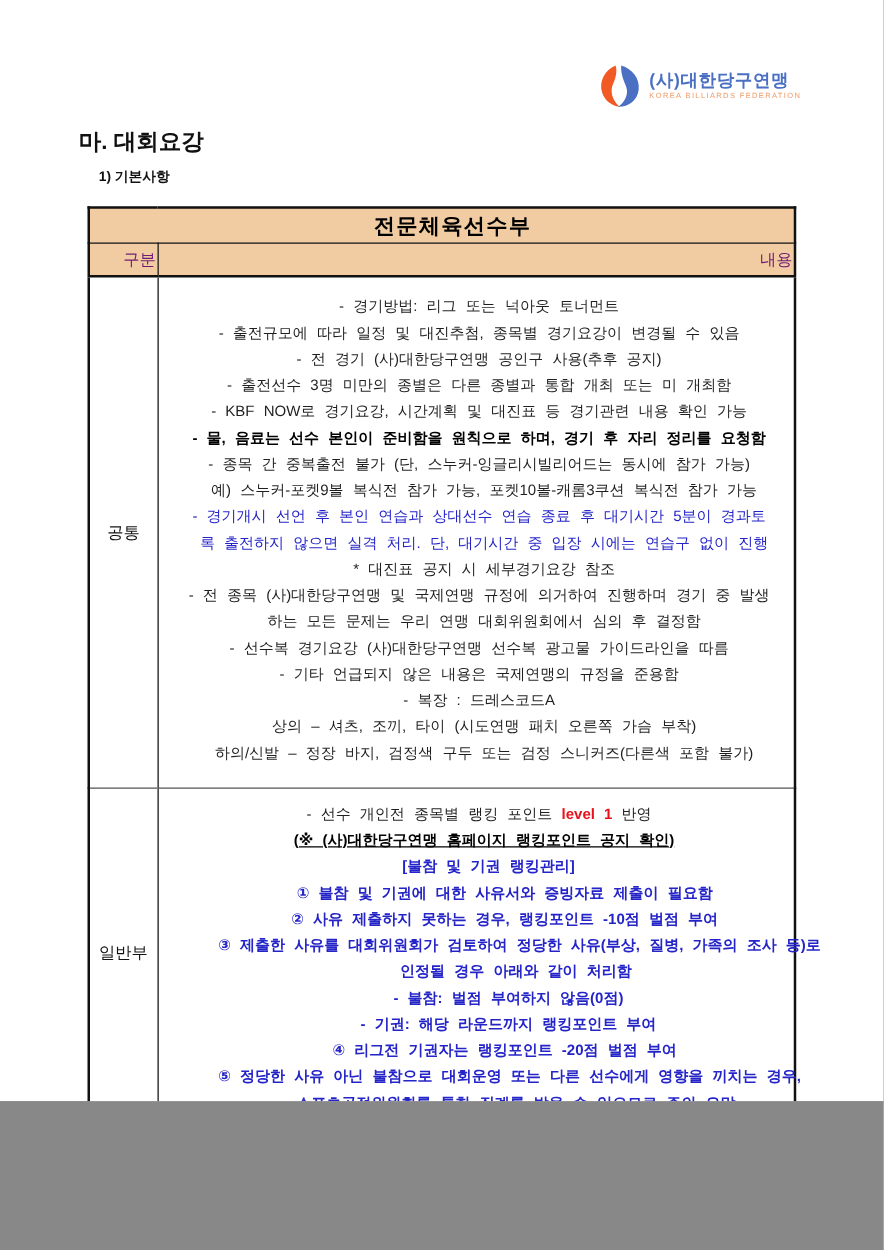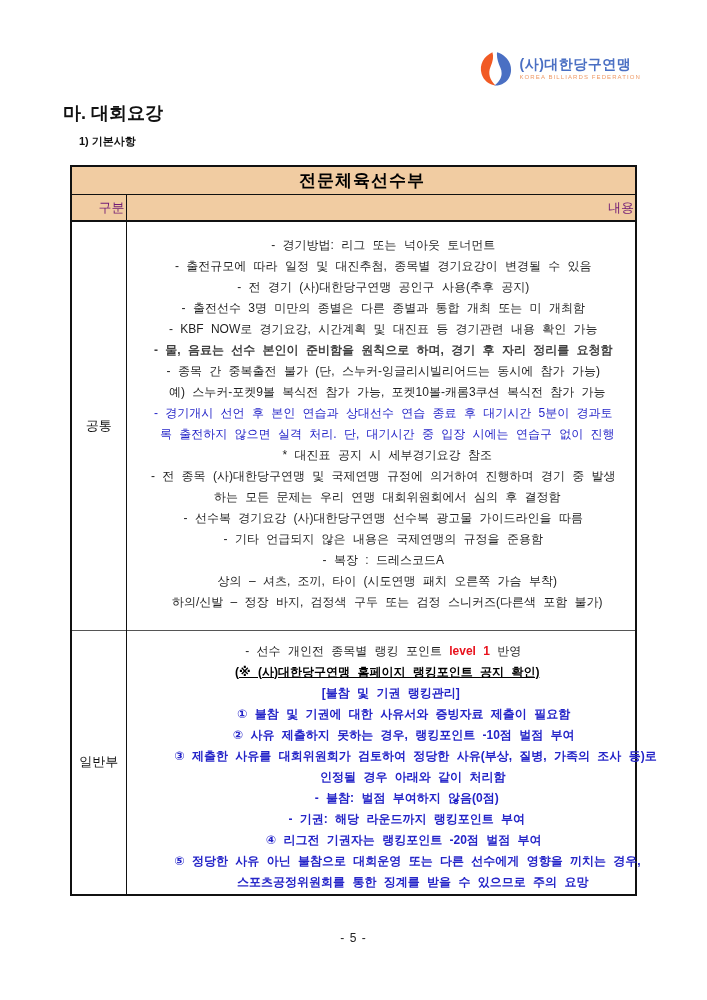--- a/index.html
+++ b/index.html
@@ -1,18 +1,18 @@
 <!DOCTYPE html>
 <html><head>
 <meta charset="utf-8">
 <style>
   html,body{margin:0;padding:0;background:#888;}
   .page{
     position:relative;
-    width:707px;height:1000px;
+    width:707px;height:881px;
     background:#ffffff;
     font-family:"Liberation Sans","DejaVu Sans",sans-serif;
     color:#1a1a1a;
     overflow:hidden;
     margin:0 auto;
   }
   
   .logo{position:absolute;top:50px;right:66px;display:flex;align-items:center;gap:5px;}
   .logo-mark{width:37px;height:37px;flex:0 0 auto;}
   .logo-text{display:flex;flex-direction:column;line-height:1.05;}
@@ -56,21 +56,21 @@
   .line{
     font-size:12px;line-height:21px;white-space:pre;
     word-spacing:4px;color:#1f1f1f;text-align:center;
   }
   .i0{padding-left:0;}
   .i1{padding-left:8px;}
   .i2{padding-left:26px;}
   .i3{padding-left:32px;}
   .i4{padding-left:44px;}
   .s-n{}
-  .s-b{font-weight:bold;color:#404040;}
+  .s-b{font-weight:bold;color:#000000;}
   .s-u{font-weight:bold;text-decoration:underline;color:#000;}
   .s-bl{color:var(--blue);}
   .s-blb{color:var(--blue);font-weight:bold;padding-left:15px;}
   .s-r{color:var(--red);font-weight:bold;}
   
   .pagenum{position:absolute;left:0;right:0;top:931px;text-align:center;font-size:12px;color:#222;letter-spacing:1px;}
 </style>
 </head>
 <body>
 

